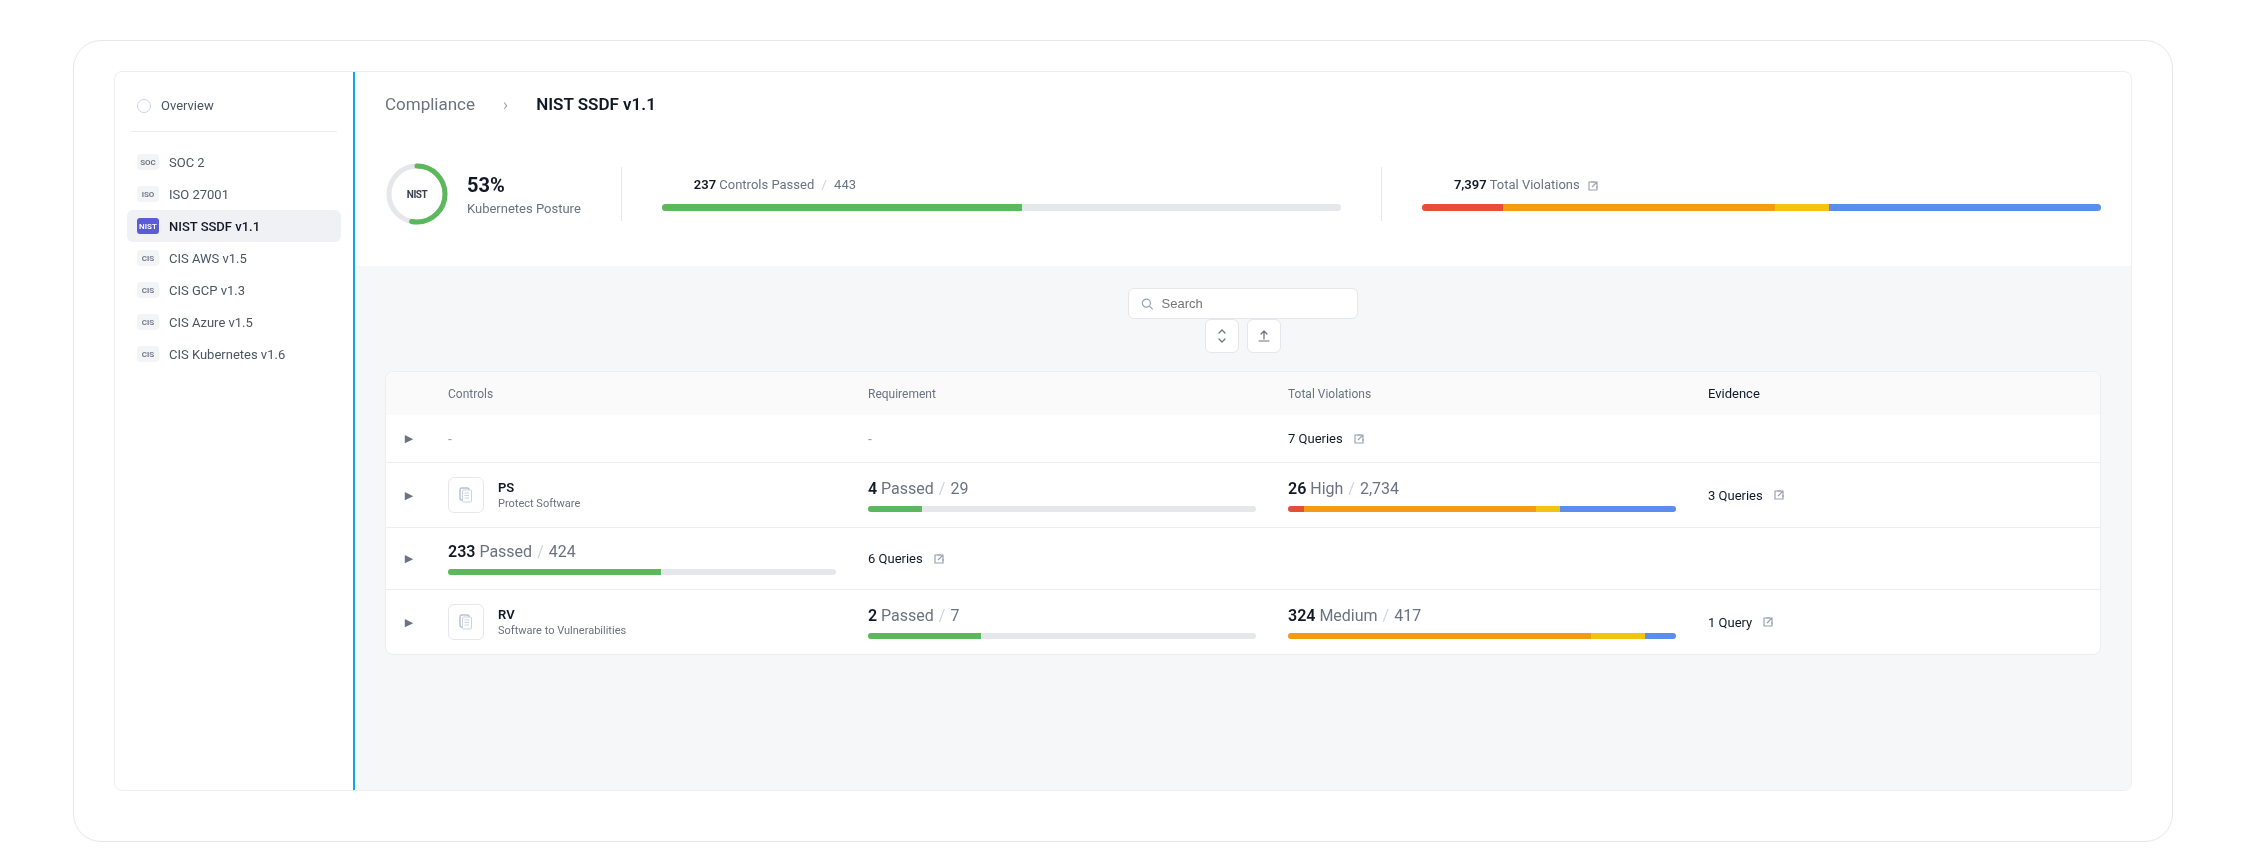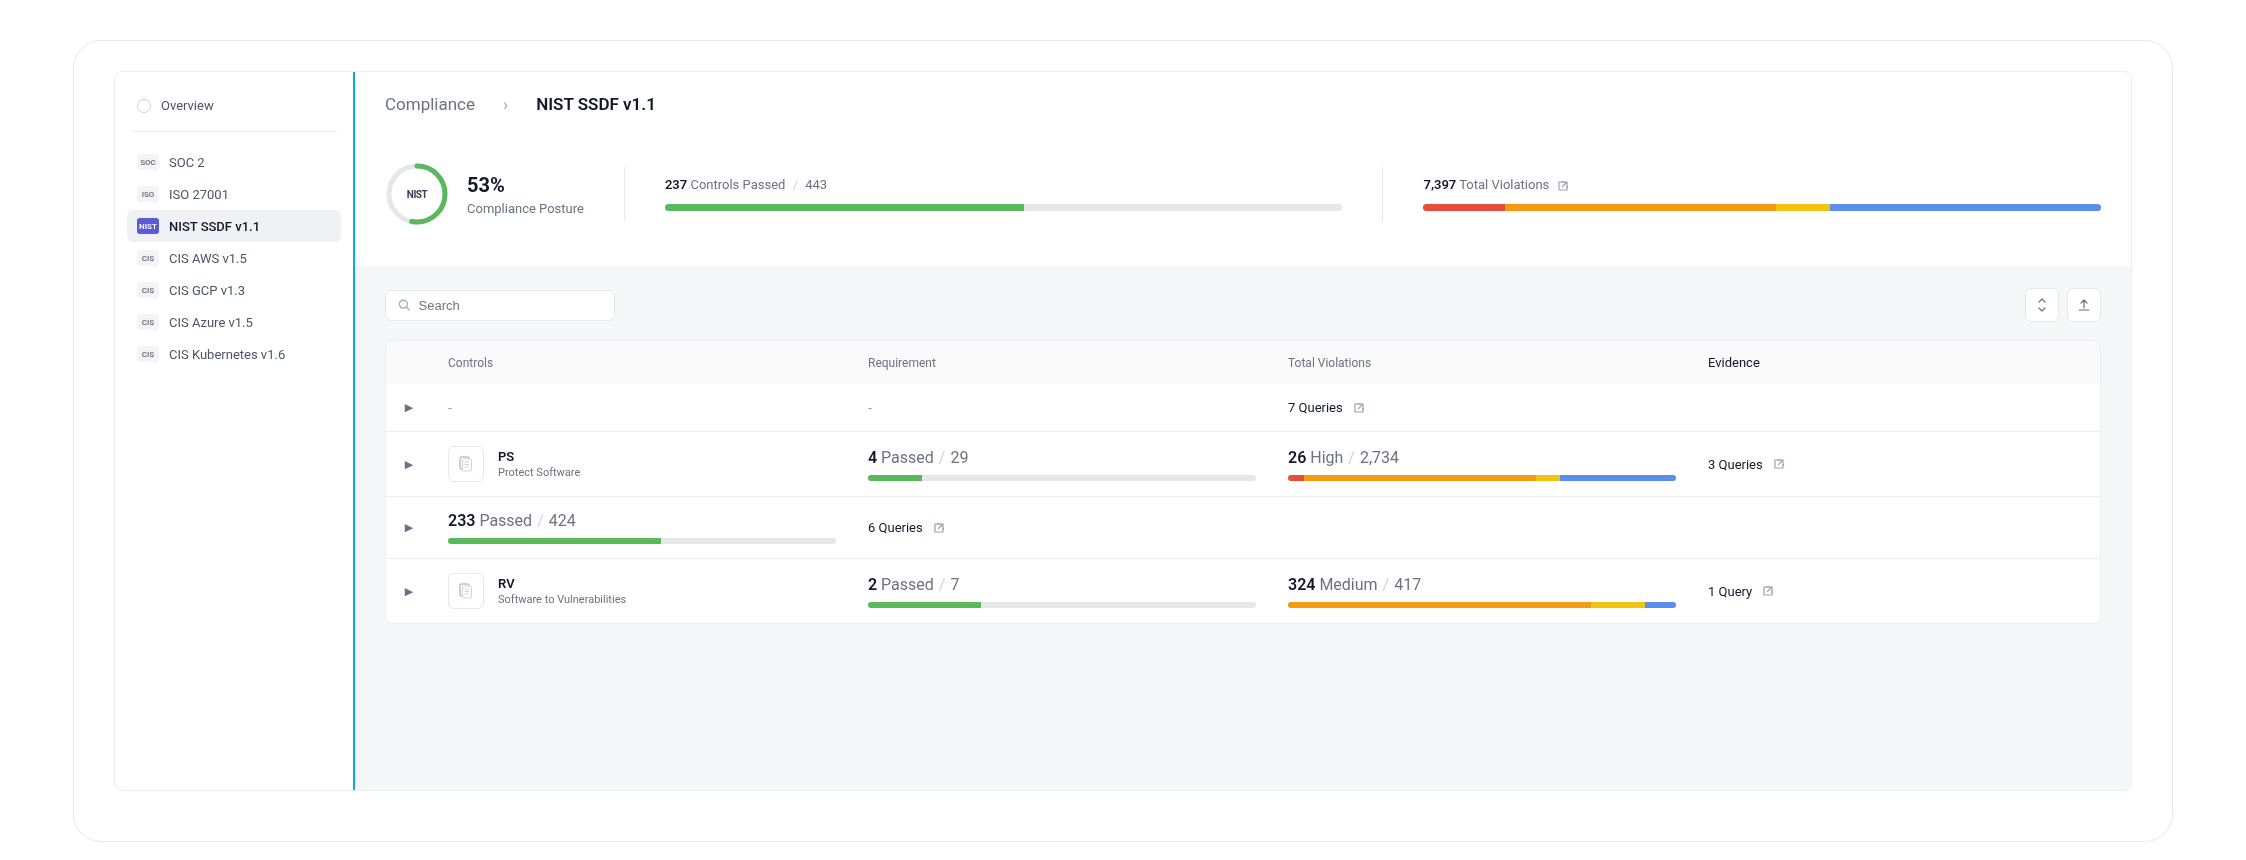--- a/index.html
+++ b/index.html
@@ -89,29 +89,29 @@
   }
   .posture-circle svg { transform: rotate(-90deg); }
   .posture-logo {
     position: absolute; inset: 0; display: flex; align-items: center; justify-content: center;
     font-size: 10px; font-weight: 700; color: #374151; letter-spacing: -0.5px;
   }
   .posture-text .pct { font-size: 20px; font-weight: 700; color: #111827; }
   .posture-text .sub { font-size: 13px; color: #6b7280; margin-top: 4px; }
   .vdiv { width: 1px; background: #e5e7eb; height: 54px; }
   .stat { flex: 1; }
-  .stat-head { font-size: 13px; color: #6b7280; margin-bottom: 12px; }
+  .stat-head { font-size: 13px; color: #6b7280; margin-bottom: 12px; margin-left: 32px; }
   .stat-head b { color: #111827; font-weight: 600; }
   .stat-head .of { color: #cbd5e1; margin: 0 4px; }
   .bar { height: 7px; border-radius: 4px; background: #e5e7eb; display: flex; overflow: hidden; }
   .bar > span { height: 100%; }
   .ext-icon { display:inline-block; width:12px; height:12px; vertical-align:middle; margin-left:4px; }
   
   .lower { background: #f6f7f9; flex: 1; padding: 22px 30px 30px 30px; }
-  .toolbar { display: flex; justify-content: space-between; align-items: center; margin-bottom: 18px; }
+  .toolbar { display: flex; justify-content: space-between; align-items: center; margin-bottom: 18px; flex-direction: column; }
   .search {
     display: flex; align-items: center; gap: 8px;
     background: #fff; border: 1px solid #e5e7eb; border-radius: 6px;
     padding: 7px 12px; width: 230px;
   }
   .search input {
     border: none; outline: none; font-size: 13px; width: 100%; color: #374151;
   }
   .tool-btns { display: flex; gap: 8px; }
   .tool-btn {
@@ -206,21 +206,21 @@
         <div class="posture">
           <div class="posture-circle">
             <svg width="64" height="64" viewBox="0 0 64 64">
               <circle cx="32" cy="32" r="28" fill="none" stroke="#e5e7eb" stroke-width="5"></circle>
               <circle id="posture-arc" cx="32" cy="32" r="28" fill="none" stroke="#5cb85c" stroke-width="5" stroke-linecap="round" stroke-dasharray="175.92918860102841" stroke-dashoffset="82.68671864248336"></circle>
             </svg>
             <div class="posture-logo">NIST</div>
           </div>
           <div class="posture-text">
             <div class="pct">53%</div>
-            <div class="sub">Compliance Posture</div>
+            <div class="sub">Kubernetes Posture</div>
           </div>
         </div>
         <div class="vdiv"></div>
 
         <div class="stat">
           <div class="stat-head">
             <b>237</b>
             <span>Controls Passed</span>
             <span class="of">/</span>
             <span>443</span>

